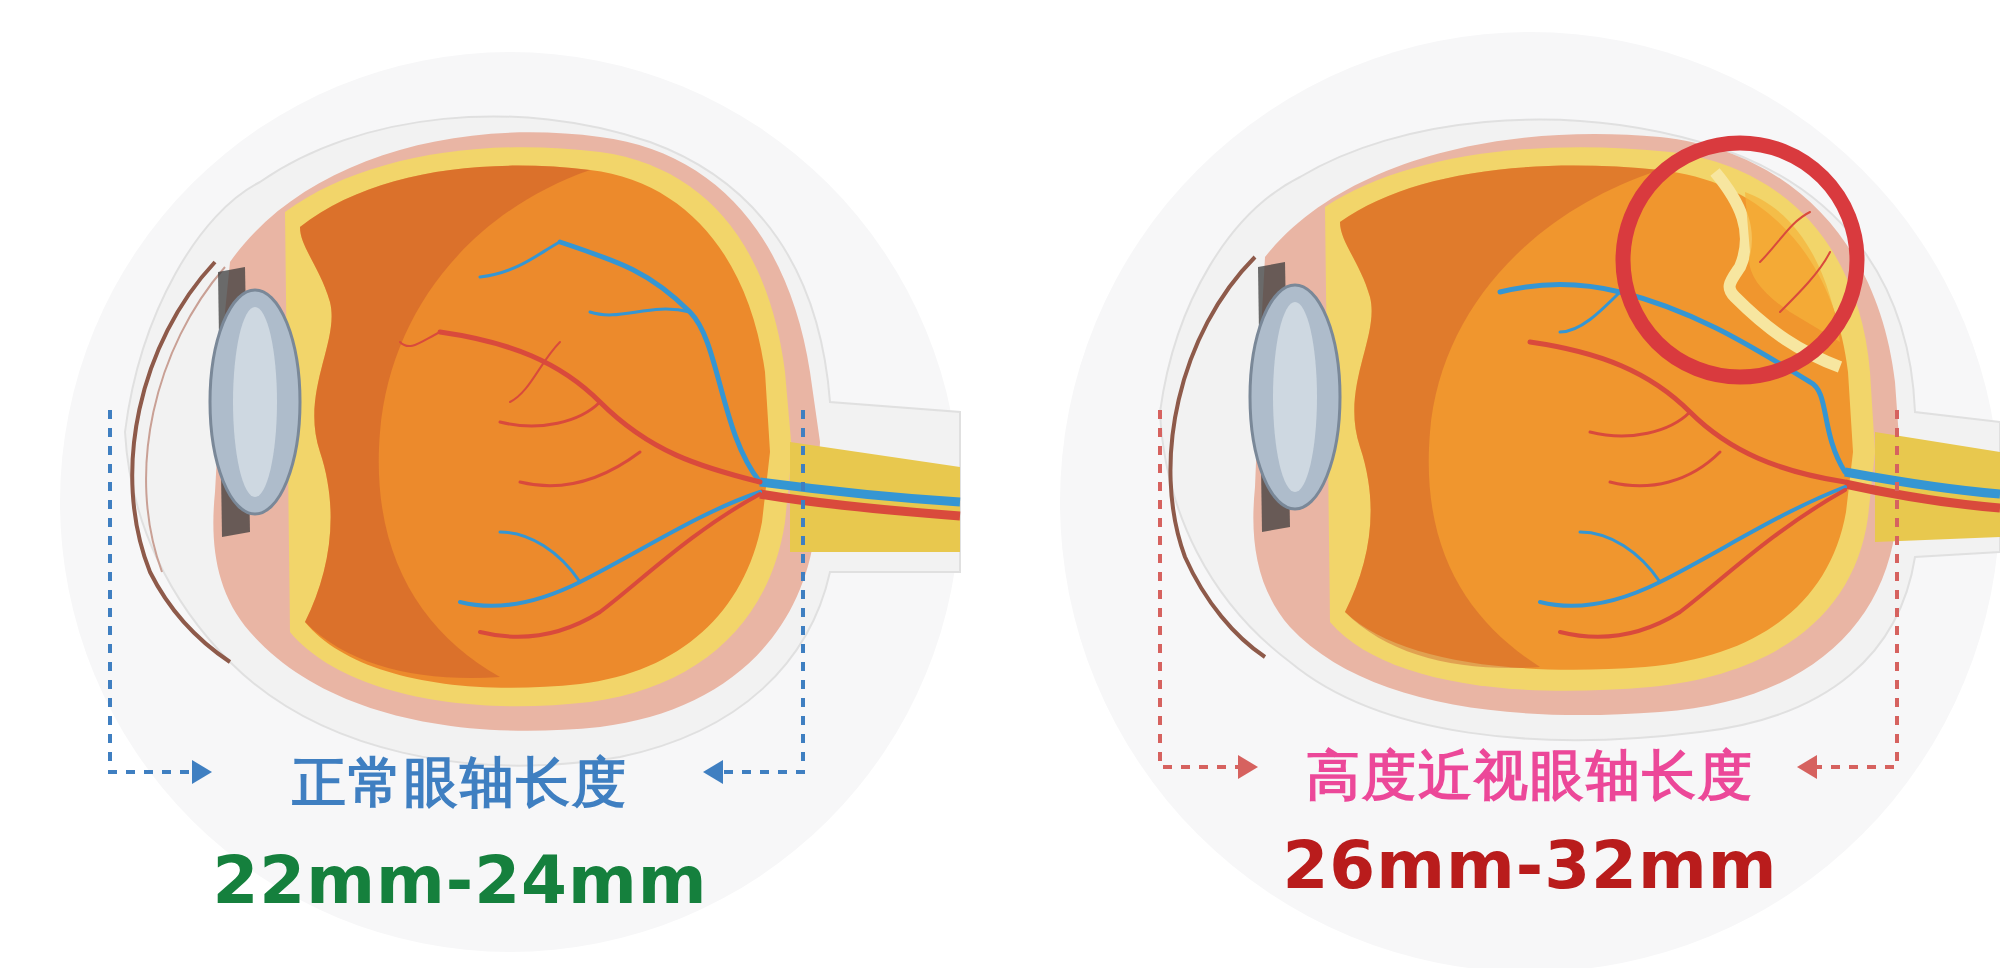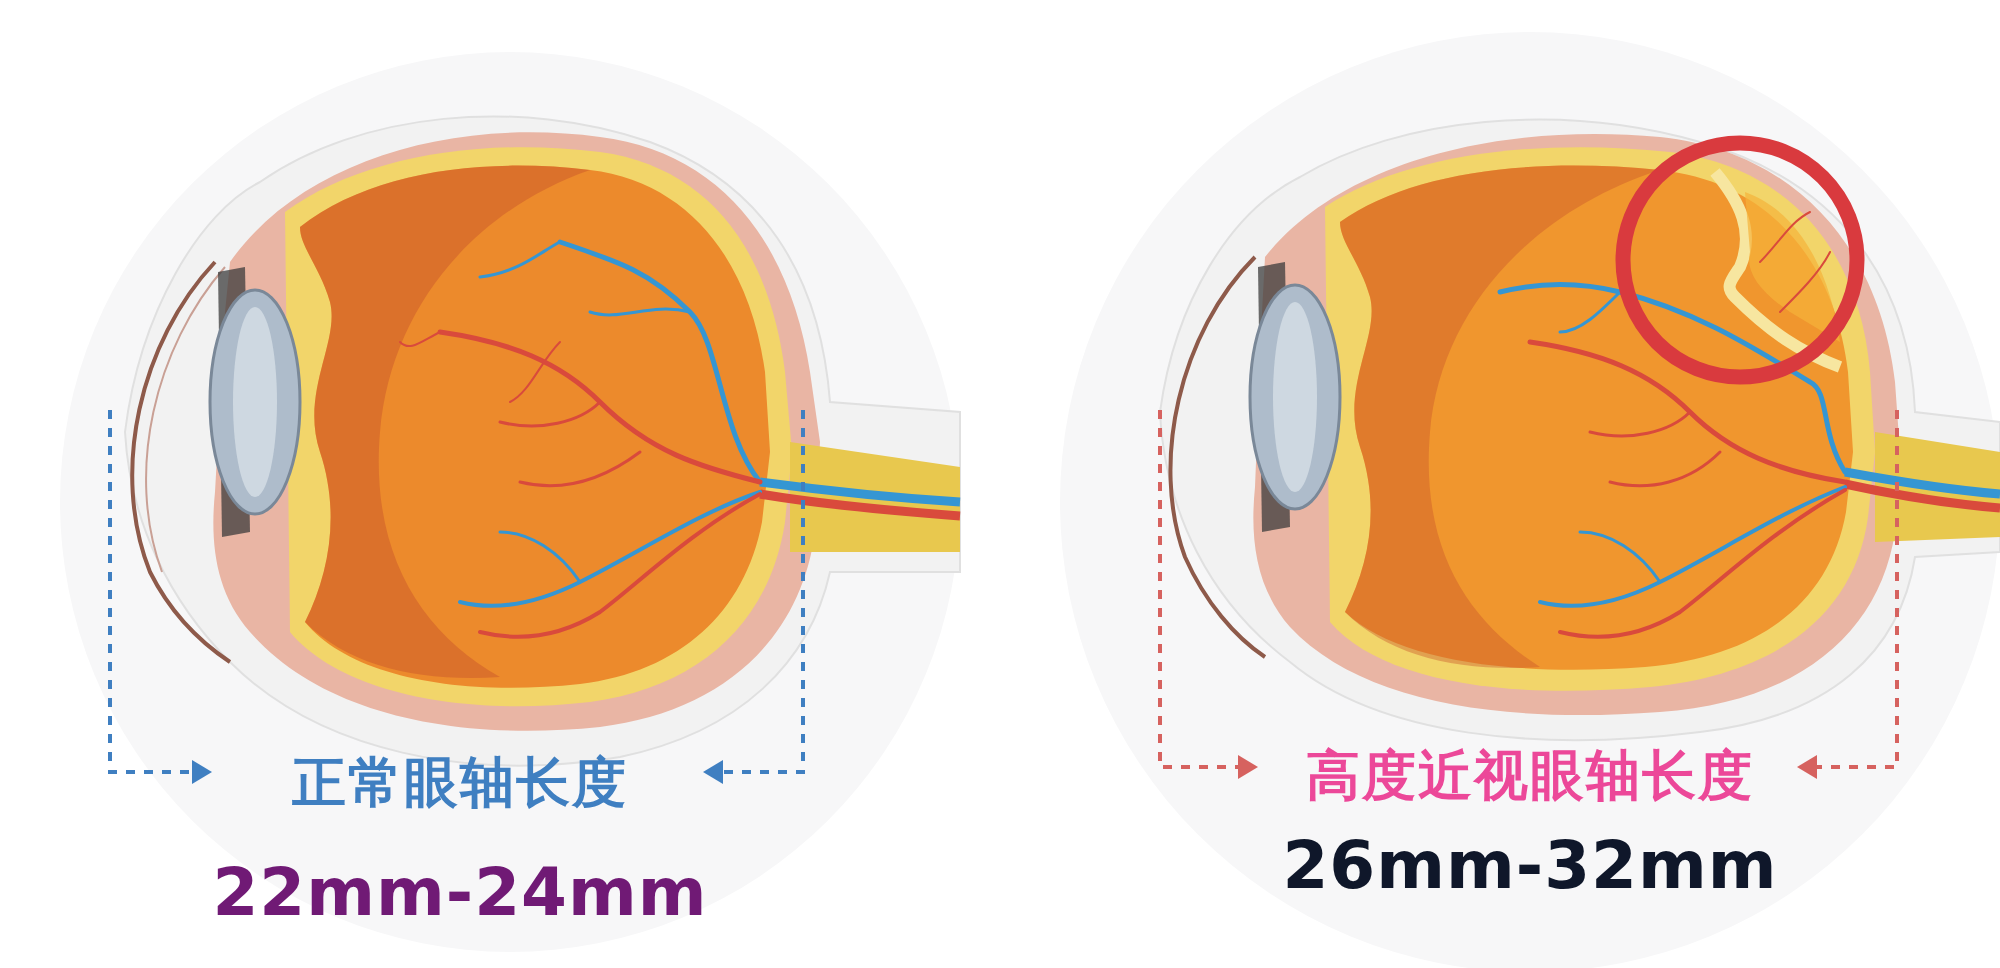--- a/index.html
+++ b/index.html
@@ -59,21 +59,21 @@
 
     <g stroke="#3f7fc1" stroke-width="4" stroke-dasharray="9,9" fill="none">
       <path d="M110,398 L110,760 L195,760"></path>
       <path d="M803,398 L803,760 L720,760"></path>
     </g>
     <polygon points="192,748 212,760 192,772" fill="#3f7fc1"></polygon>
     <polygon points="723,748 703,760 723,772" fill="#3f7fc1"></polygon>
   </svg>
 
   <div class="label cn" style="left:260px; top:735px; width:400px; color:#3f7fc1;">正常眼轴长度</div>
-  <div class="label mm" style="left:210px; top:830px; width:500px; color:#701a75;margin-top:12px;">22mm-24mm</div>
+  <div class="label mm" style="left:210px; top:830px; width:500px; color:#15803d;">22mm-24mm</div>
 </div>
 
 <div class="panel right">
   <div class="halo" style="left:60px; top:20px; width:940px; height:940px;"></div>
 
   <svg class="eye" width="1000" height="968" viewBox="0 0 1000 968">
     <path d="M160,400 C175,290 230,200 300,165 C400,105 560,90 700,130 C840,170 910,270 915,400 L1000,410 L1000,540 L915,545 C900,640 830,705 700,720 C540,740 380,725 290,650 C210,590 165,500 160,400 Z" fill="#f2f2f2" stroke="#e0e0e0" stroke-width="2"></path>
     <path d="M255,245 C180,320 150,450 185,545 C205,590 235,625 265,645" fill="none" stroke="#8e5a4a" stroke-width="4"></path>
     <path d="M265,245 C340,150 500,110 660,125 C800,140 880,240 895,370 L900,440 L895,520 C880,620 800,690 660,700 C500,712 360,690 290,615 C255,575 250,525 255,475 L262,300 Z" fill="#e9b5a4"></path>
     <path d="M325,195 C400,145 530,125 670,140 C790,155 860,240 870,360 L875,440 L868,505 C855,600 780,662 650,675 C500,688 380,668 330,610 Z" fill="#f2d56a"></path>
@@ -104,14 +104,14 @@
     <circle cx="740" cy="248" r="117" fill="none" stroke="#d93a3e" stroke-width="15"></circle>
     <g stroke="#d6625f" stroke-width="4" stroke-dasharray="9,9" fill="none">
       <path d="M160,398 L160,755 L240,755"></path>
       <path d="M897,398 L897,755 L815,755"></path>
     </g>
     <polygon points="238,743 258,755 238,767" fill="#d6625f"></polygon>
     <polygon points="817,743 797,755 817,767" fill="#d6625f"></polygon>
   </svg>
 
   <div class="label cn" style="left:270px; top:728px; width:520px; color:#ec4899;">高度近视眼轴长度</div>
-  <div class="label mm" style="left:280px; top:815px; width:500px; color:#0f172a;">26mm-32mm</div>
+  <div class="label mm" style="left:280px; top:815px; width:500px; color:#b91c1c;">26mm-32mm</div>
 </div>
 
 </body></html>

